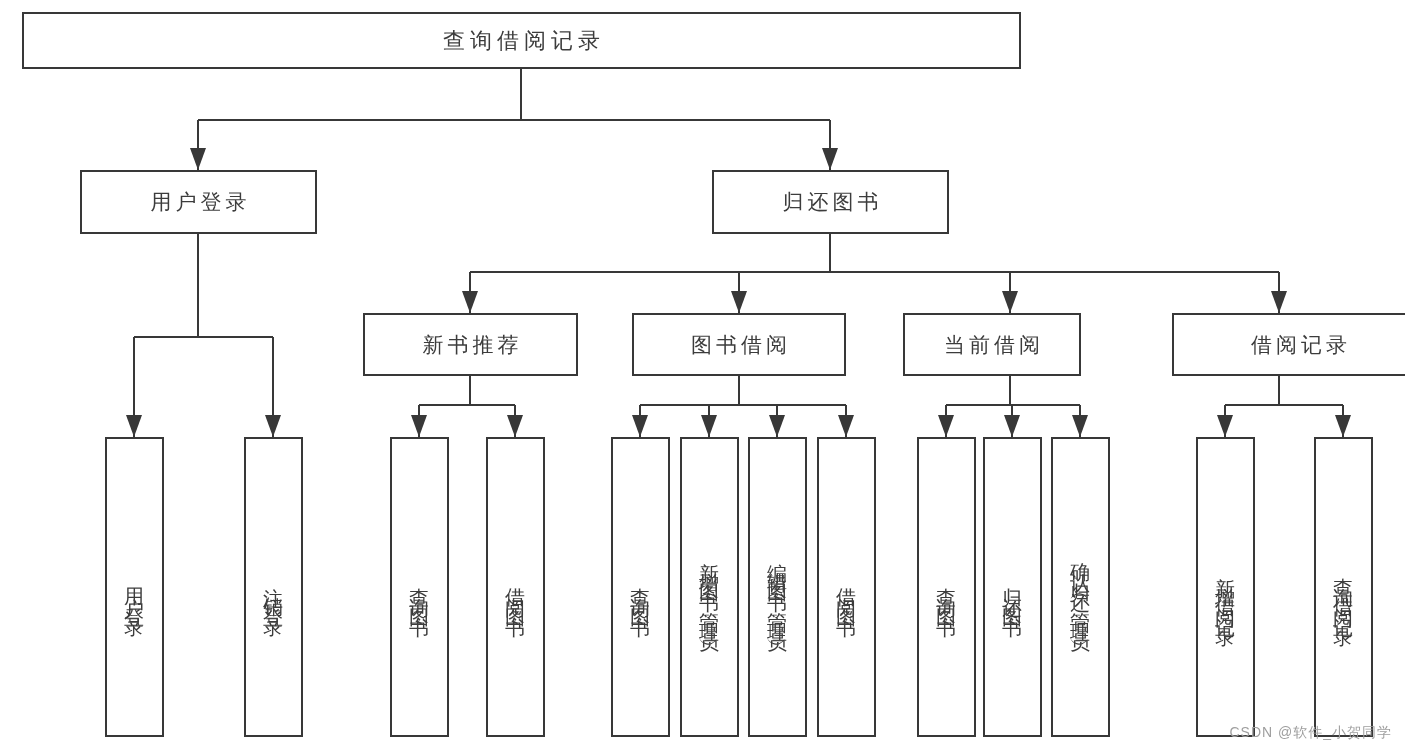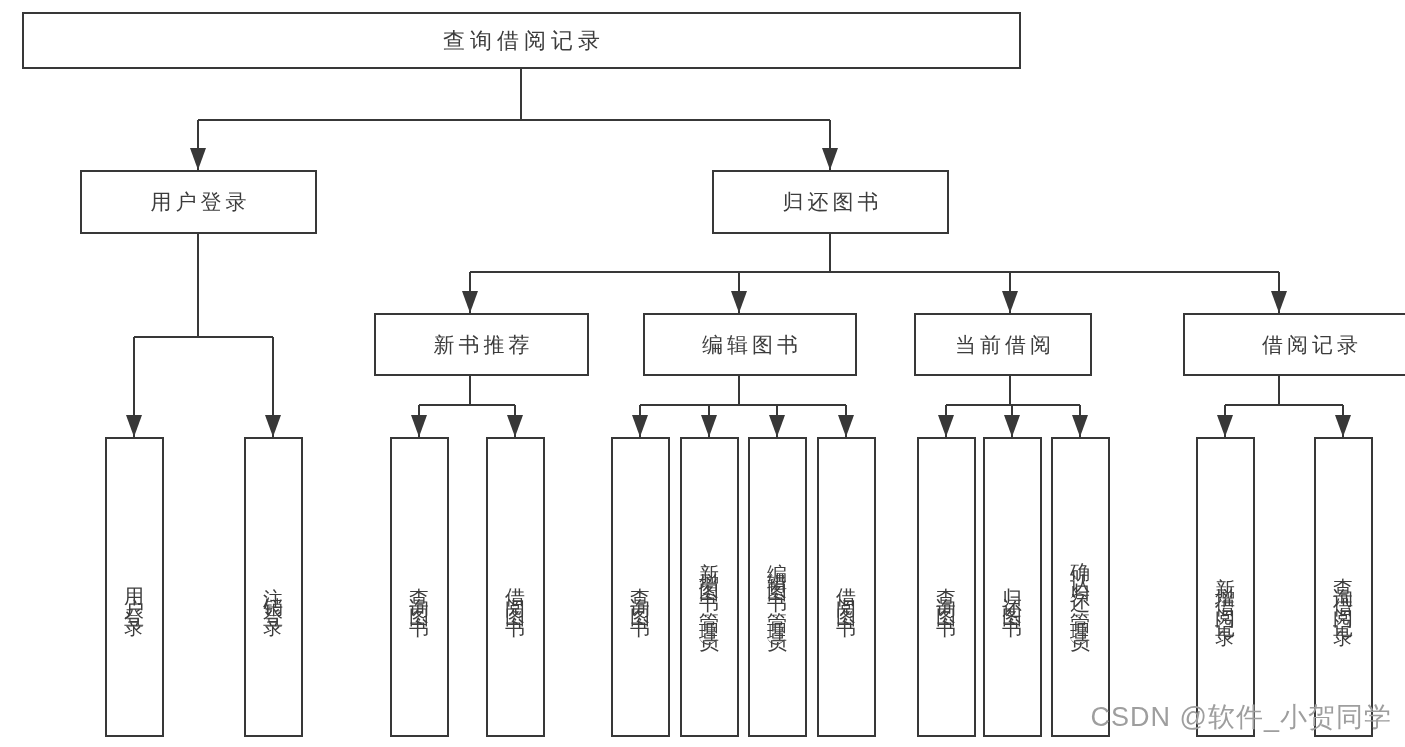--- a/index.html
+++ b/index.html
@@ -20,37 +20,37 @@
   .box {
     position:absolute;
     border:2px solid var(--line,#383838);
     background:#fff;
     color:var(--text,#3c3c3c);
     display:flex; align-items:center; justify-content:center;
     z-index:2;
   }
   .root  { left:22px;  top:12px;  width:999px; height:57px; }
   .l2    { top:170px;  width:237px; height:64px; }
-  .l3    { top:313px;  width:215px; height:63px;margin-left:11px; }
+  .l3    { top:313px;  width:215px; height:63px; }
   .leaf  { top:437px;  width:59px;  height:300px; }
 
   .root .label { font-size:22px; letter-spacing:5px; padding-left:5px; white-space:nowrap; }
   .l2 .label, .l3 .label { font-size:21px; letter-spacing:4px; padding-left:4px; white-space:nowrap; }
   .leaf .label {
     writing-mode:vertical-rl;
     font-size:20px;
     letter-spacing:10px;
     padding-top:10px;
     line-height:1;
   }
 
   .watermark {
     position:absolute;
-    right:13px; bottom:12px;
-    font-size:27px;
+    right:13px; bottom:5px;
+    font-size:14px;
     letter-spacing:1px;
     color:var(--wm,#9e9e9e);
     z-index:5;
     white-space:nowrap;
     text-align:center;
   }
 </style>
 </head>
 <body>
 
@@ -126,21 +126,21 @@
     <span class="label">用户登录</span>
   </div>
   <div class="box l2" style="left:712px">
     <span class="label">归还图书</span>
   </div>
 
   <div class="box l3" style="left:363px">
     <span class="label">新书推荐</span>
   </div>
   <div class="box l3" style="left:632px;width:214px">
-    <span class="label">编辑图书</span>
+    <span class="label">图书借阅</span>
   </div>
   <div class="box l3" style="left:903px;width:178px">
     <span class="label">当前借阅</span>
   </div>
   <div class="box l3" style="left:1172px;width:254px">
     <span class="label">借阅记录</span>
   </div>
 
   <div class="box leaf" style="left:105px">
     <span class="label">用户登录</span>

